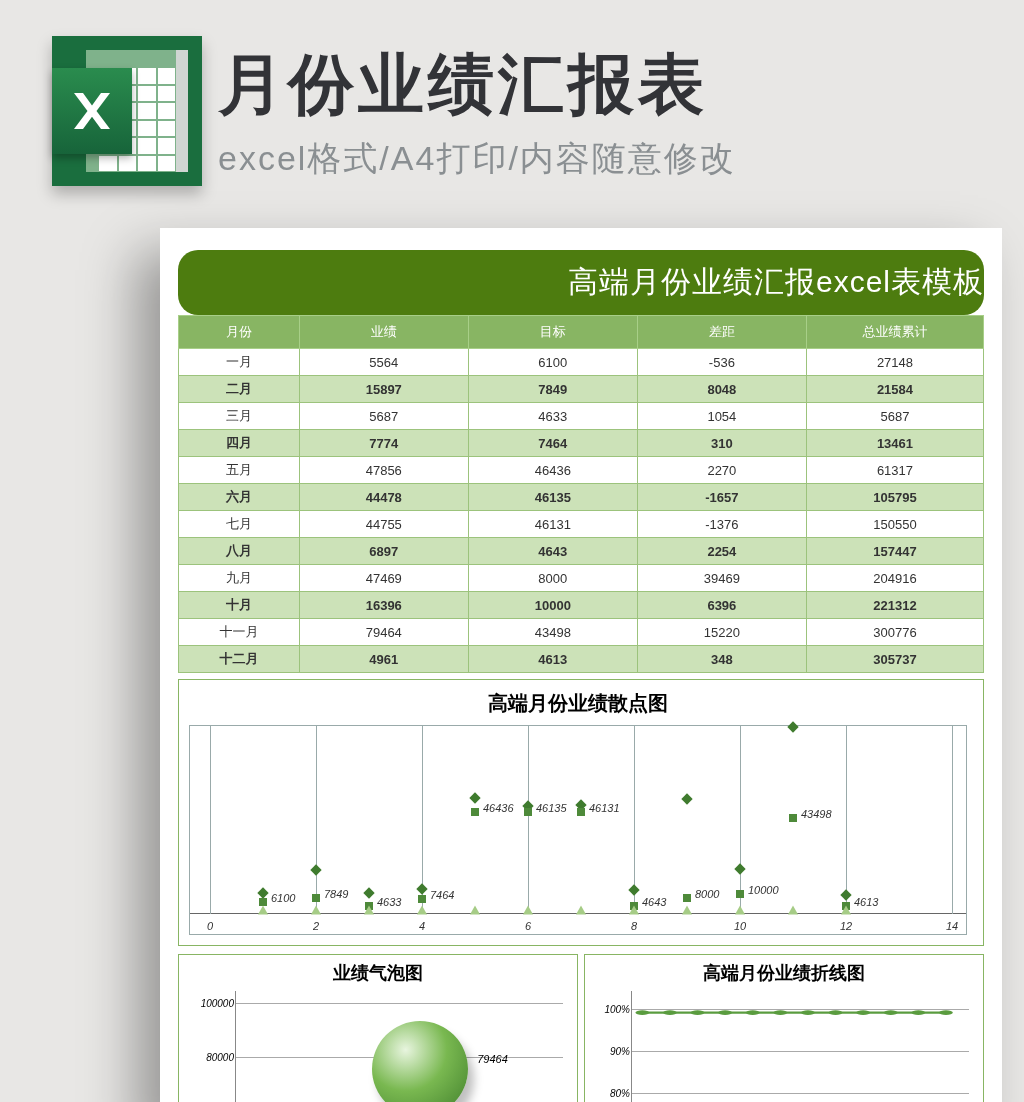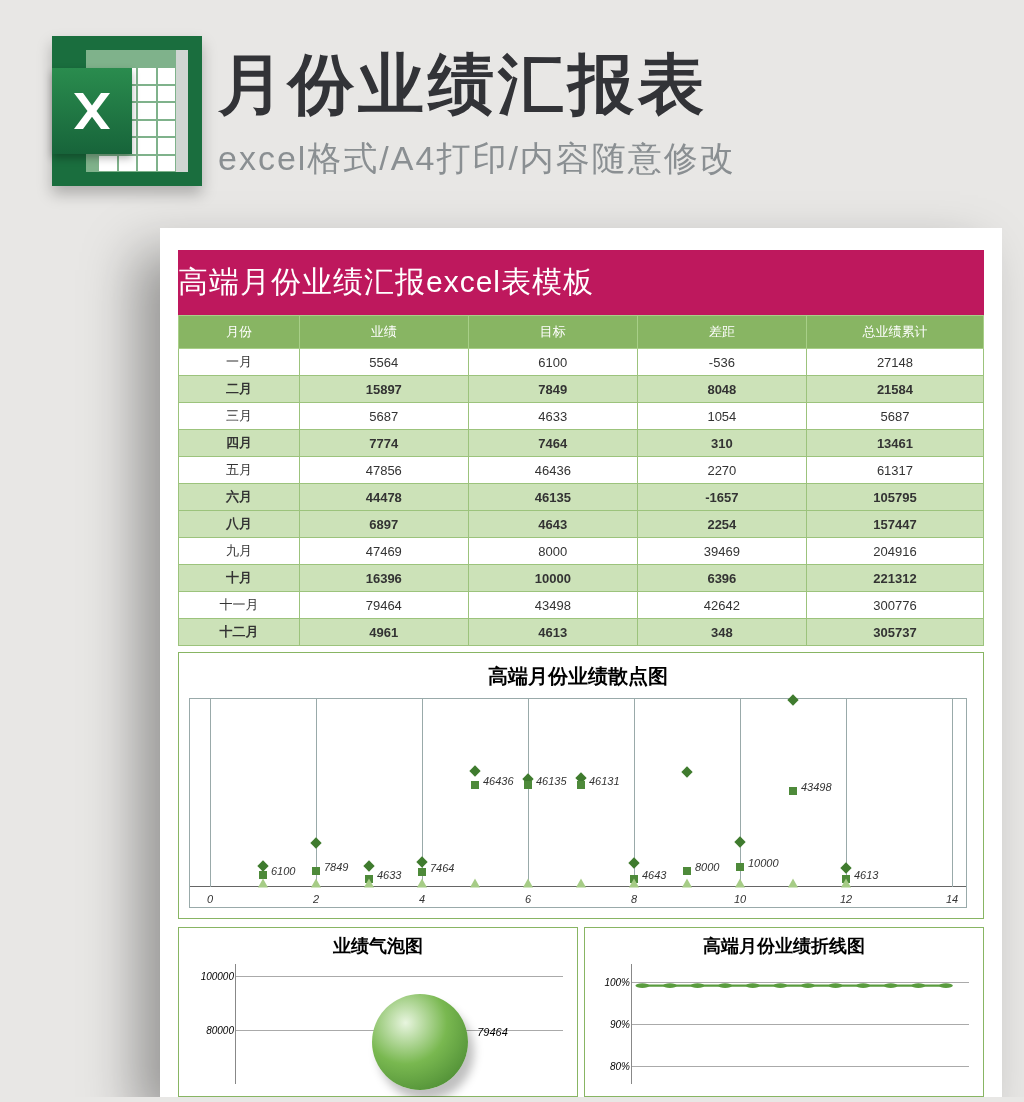--- a/index.html
+++ b/index.html
@@ -52,26 +52,27 @@
   .sheet-wrap {
     margin: 12px 0 0 160px;
     width: 842px;
     background: #fff;
     box-shadow: -24px 24px 50px rgba(0,0,0,.35);
     padding: 22px 18px 0 18px;
     position: relative;
   }
 
   .doc-title {
-    background: #be185d;
+    background: #4d7c0f;
     color: #fff;
-    text-align: left;
+    text-align: right;
     font-size: 30px;
     padding: 12px 0;
     letter-spacing: 1px;
+    border-radius: 20px;
   }
 
   table.data {
     width: 100%;
     border-collapse: collapse;
     font-size: 13px;
   }
   table.data th {
     background: #88b563;
     color: #fff;
@@ -253,20 +254,27 @@
           <td>2270</td>
           <td>61317</td>
         </tr>
         <tr class="alt">
           <td>六月</td>
           <td>44478</td>
           <td>46135</td>
           <td>-1657</td>
           <td>105795</td>
         </tr>
+        <tr>
+          <td>七月</td>
+          <td>44755</td>
+          <td>46131</td>
+          <td>-1376</td>
+          <td>150550</td>
+        </tr>
         <tr class="alt">
           <td>八月</td>
           <td>6897</td>
           <td>4643</td>
           <td>2254</td>
           <td>157447</td>
         </tr>
         <tr>
           <td>九月</td>
           <td>47469</td>
@@ -278,21 +286,21 @@
           <td>十月</td>
           <td>16396</td>
           <td>10000</td>
           <td>6396</td>
           <td>221312</td>
         </tr>
         <tr>
           <td>十一月</td>
           <td>79464</td>
           <td>43498</td>
-          <td>42642</td>
+          <td>15220</td>
           <td>300776</td>
         </tr>
         <tr class="alt">
           <td>十二月</td>
           <td>4961</td>
           <td>4613</td>
           <td>348</td>
           <td>305737</td>
         </tr>
       </tbody>

